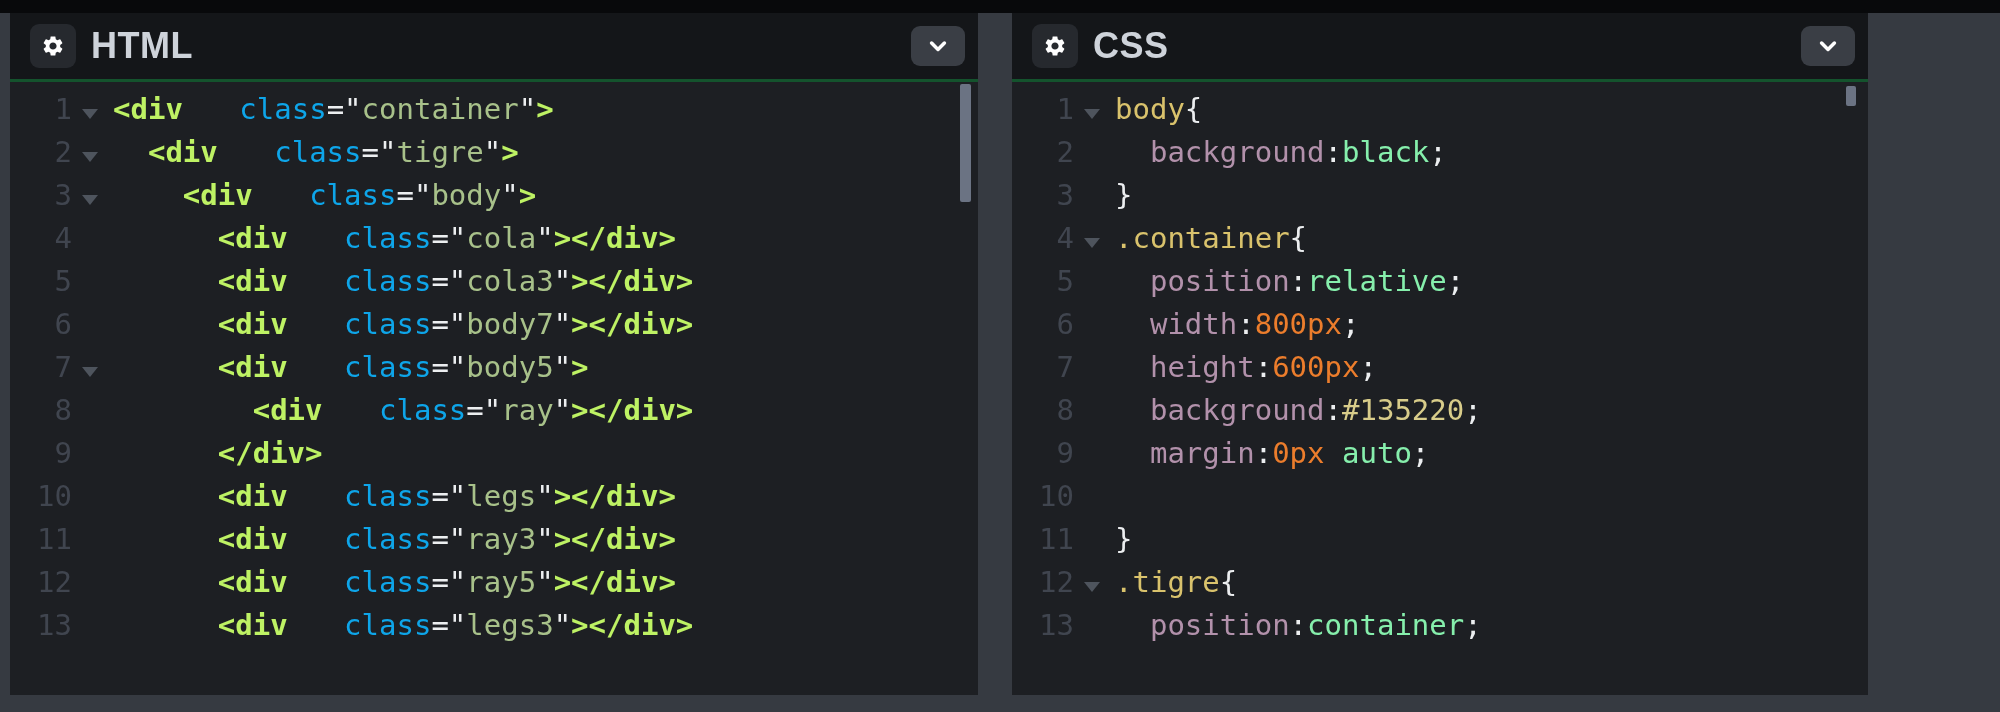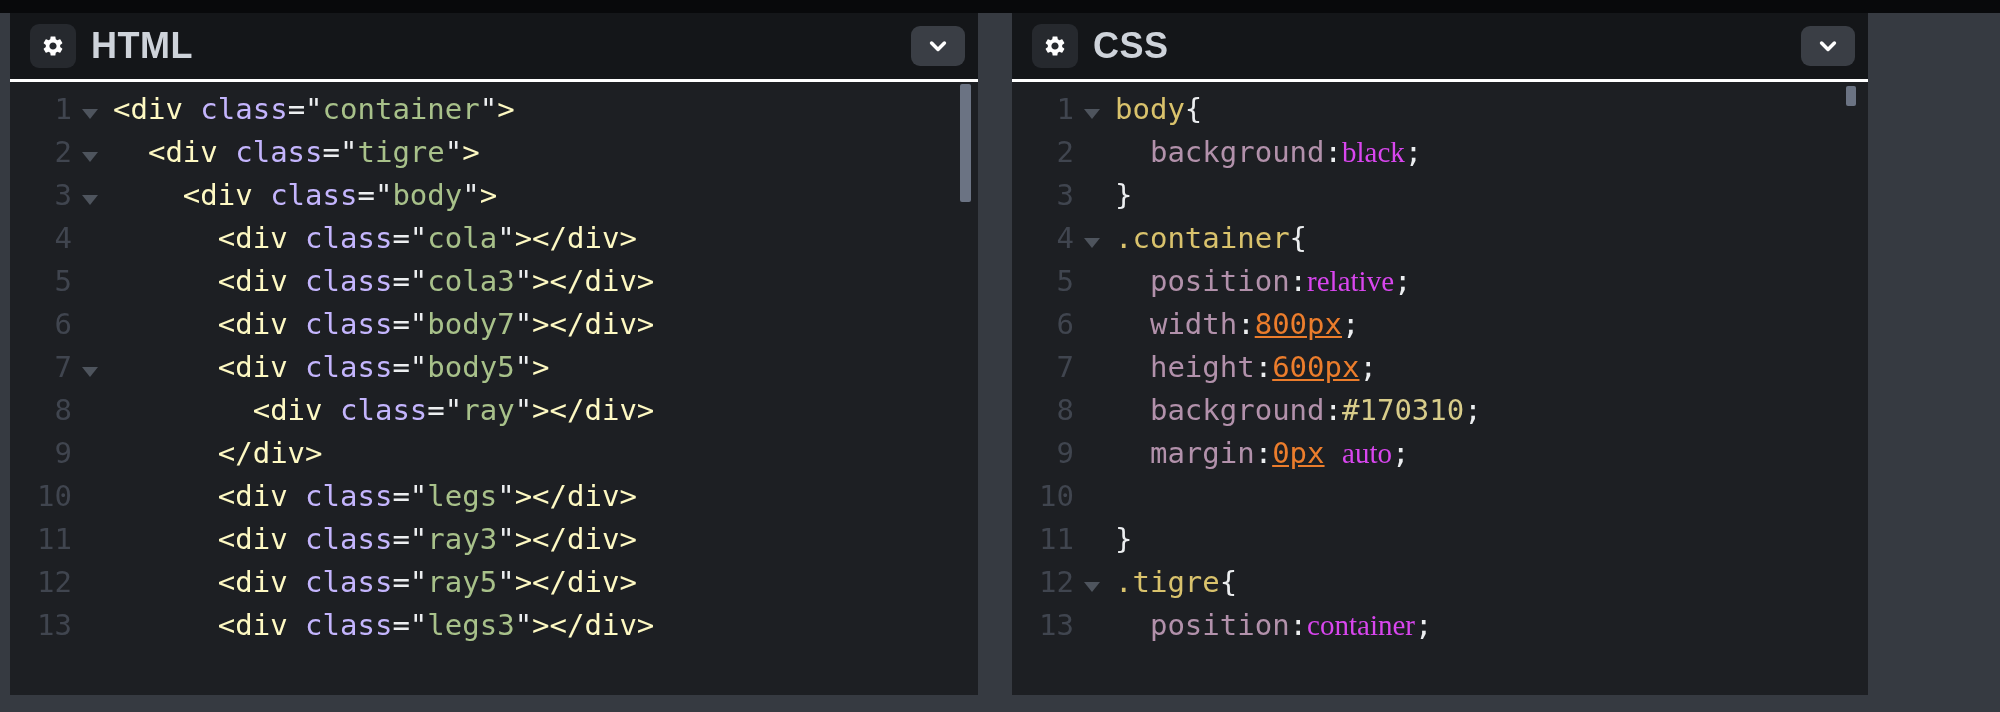--- a/index.html
+++ b/index.html
@@ -6,45 +6,45 @@
   .stage{position:relative;width:2000px;height:712px;overflow:hidden;background:#08090b;
          font-family:"Liberation Sans",sans-serif;}
   .gutter-bg{position:absolute;left:0;top:13px;width:2000px;height:699px;background:#363a41;}
 
   
   .panel{position:absolute;top:13px;height:682px;background:#1d1f23;overflow:hidden;}
   .panel-html{left:10px;width:968px;}
   .panel-css{left:1012px;width:856px;}
 
   .panel-header{position:absolute;top:0;left:0;right:0;height:69px;background:#141619;
-                border-bottom:3px solid #ffffff;display:flex;align-items:center;box-sizing:border-box;}
+                border-bottom:3px solid #14532d;display:flex;align-items:center;box-sizing:border-box;}
   .gear-btn{width:46px;height:44px;margin-left:20px;border:none;border-radius:9px;background:#26292e;
             display:flex;align-items:center;justify-content:center;cursor:pointer;padding:0;}
   .panel-title{margin:0 0 0 15px;font-size:36px;font-weight:bold;color:#ced3da;letter-spacing:0.5px;}
   .collapse-btn{margin-left:auto;margin-right:13px;width:54px;height:40px;border:none;border-radius:9px;
                 background:#3a3e45;display:flex;align-items:center;justify-content:center;cursor:pointer;padding:0;}
 
   .code-area{position:absolute;top:69px;left:0;right:0;bottom:0;background:#1d1f23;padding-top:6px;overflow:hidden;}
   .code-line{height:43px;line-height:43px;white-space:pre;
              font-family:"DejaVu Sans Mono",monospace;font-size:29px;}
   .ln{display:inline-block;width:62px;text-align:right;color:#40454f;vertical-align:top;}
   .fold{display:inline-block;width:41px;vertical-align:top;}
   .tri{display:inline-block;width:0;height:0;margin-left:10px;
        border-left:8px solid transparent;border-right:8px solid transparent;border-top:10px solid #4e545d;}
   .code{color:#c8c8c8;}
 
   
-  .tok-tag {color:#fef9c3;}
-  .tok-attr{color:#c4b5fd;}
+  .tok-tag {color:#bef264;font-weight:bold;}
+  .tok-attr{color:#0ea5e9;margin-left:39px;}
   .tok-pun {color:#eceef0;}
   .tok-str {color:#a8c18a;}
   .tok-sel {color:#d9c26c;}
   .tok-prop{color:#b291ab;margin-top:28px;}
-  .tok-val {color:#d946ef;font-family:Liberation Serif, serif;}
-  .tok-num {color:#ec7d2c;text-decoration:underline;}
+  .tok-val {color:#86efac;}
+  .tok-num {color:#ec7d2c;}
   .tok-hex {color:#d8cc8a;}
   .tok-pln {color:#c8c8c8;}
 
   .scroll-thumb{position:absolute;background:#6b7383;border-radius:2px;}
   .thumb-html{right:7px;top:2px;width:11px;height:118px;}
   .thumb-css{right:12px;top:4px;width:10px;height:20px;}
 
   .top-bar{position:absolute;left:0;top:0;width:2000px;height:13px;background:#08090b;}
 </style>
 </head>
@@ -104,21 +104,21 @@
     </div>
     <div class="code-area">
       <div>
           <div class="code-line"><span class="ln">1</span><span class="fold"><i class="tri"></i></span><span class="code"><span class="tok-sel">body</span><span class="tok-pun">{</span></span></div>
           <div class="code-line"><span class="ln">2</span><span class="fold"></span><span class="code"><span class="tok-pln">  </span><span class="tok-prop">background</span><span class="tok-pun">:</span><span class="tok-val">black</span><span class="tok-pun">;</span></span></div>
           <div class="code-line"><span class="ln">3</span><span class="fold"></span><span class="code"><span class="tok-pun">}</span></span></div>
           <div class="code-line"><span class="ln">4</span><span class="fold"><i class="tri"></i></span><span class="code"><span class="tok-sel">.container</span><span class="tok-pun">{</span></span></div>
           <div class="code-line"><span class="ln">5</span><span class="fold"></span><span class="code"><span class="tok-pln">  </span><span class="tok-prop">position</span><span class="tok-pun">:</span><span class="tok-val">relative</span><span class="tok-pun">;</span></span></div>
           <div class="code-line"><span class="ln">6</span><span class="fold"></span><span class="code"><span class="tok-pln">  </span><span class="tok-prop">width</span><span class="tok-pun">:</span><span class="tok-num">800px</span><span class="tok-pun">;</span></span></div>
           <div class="code-line"><span class="ln">7</span><span class="fold"></span><span class="code"><span class="tok-pln">  </span><span class="tok-prop">height</span><span class="tok-pun">:</span><span class="tok-num">600px</span><span class="tok-pun">;</span></span></div>
-          <div class="code-line"><span class="ln">8</span><span class="fold"></span><span class="code"><span class="tok-pln">  </span><span class="tok-prop">background</span><span class="tok-pun">:</span><span class="tok-hex">#170310</span><span class="tok-pun">;</span></span></div>
+          <div class="code-line"><span class="ln">8</span><span class="fold"></span><span class="code"><span class="tok-pln">  </span><span class="tok-prop">background</span><span class="tok-pun">:</span><span class="tok-hex">#135220</span><span class="tok-pun">;</span></span></div>
           <div class="code-line"><span class="ln">9</span><span class="fold"></span><span class="code"><span class="tok-pln">  </span><span class="tok-prop">margin</span><span class="tok-pun">:</span><span class="tok-num">0px</span><span class="tok-pln"> </span><span class="tok-val">auto</span><span class="tok-pun">;</span></span></div>
           <div class="code-line"><span class="ln">10</span><span class="fold"></span><span class="code"></span></div>
           <div class="code-line"><span class="ln">11</span><span class="fold"></span><span class="code"><span class="tok-pun">}</span></span></div>
           <div class="code-line"><span class="ln">12</span><span class="fold"><i class="tri"></i></span><span class="code"><span class="tok-sel">.tigre</span><span class="tok-pun">{</span></span></div>
           <div class="code-line"><span class="ln">13</span><span class="fold"></span><span class="code"><span class="tok-pln">  </span><span class="tok-prop">position</span><span class="tok-pun">:</span><span class="tok-val">container</span><span class="tok-pun">;</span></span></div>
         </div>
       <div class="scroll-thumb thumb-css"></div>
     </div>
   </div>
 </div>

